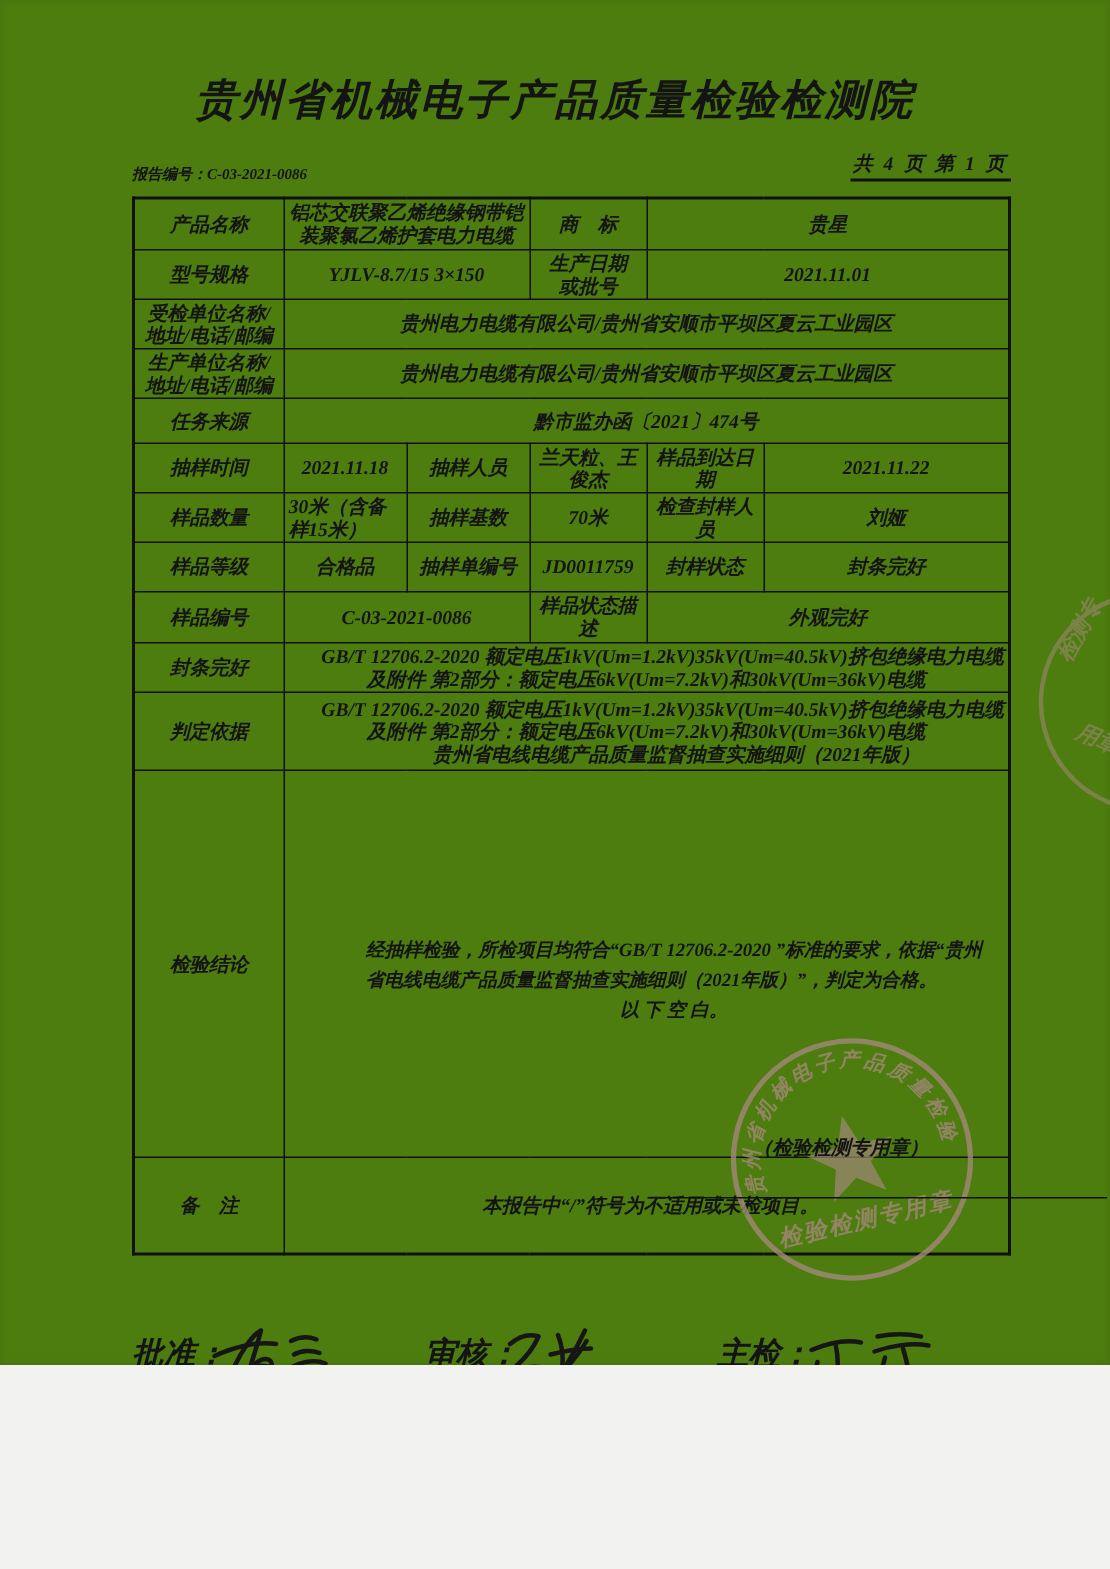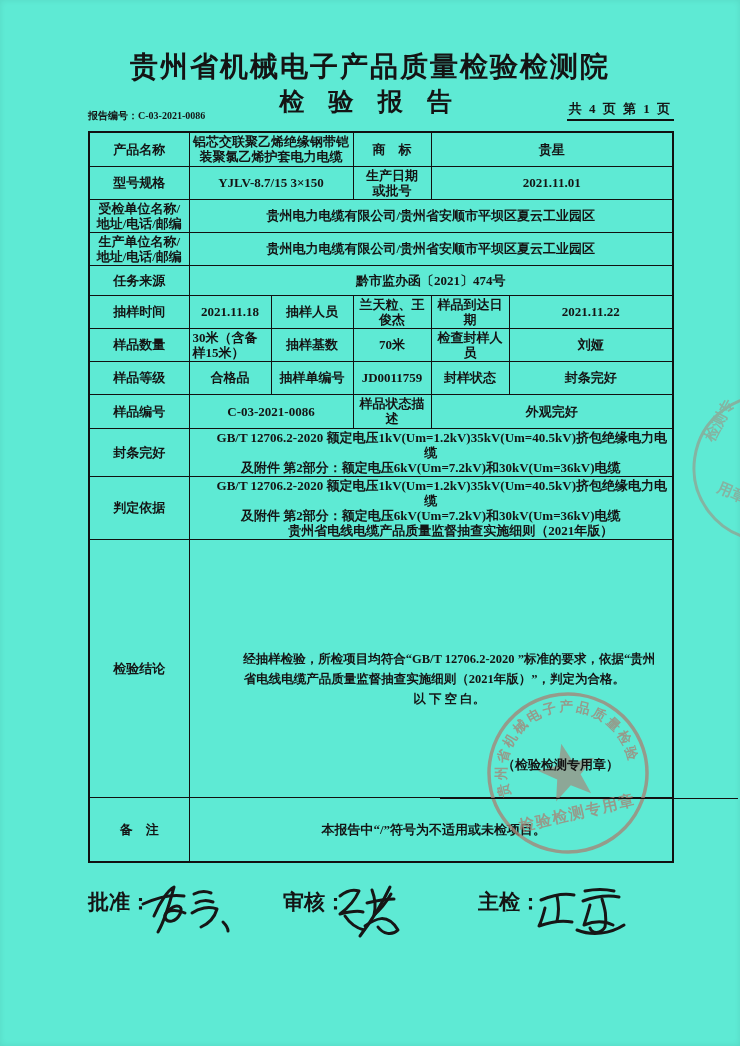--- a/index.html
+++ b/index.html
@@ -2,23 +2,24 @@
 <html><head>
 <meta charset="utf-8">
 <style>
   html,body{margin:0;padding:0;}
   body{
     width:740px;height:1046px;background:#f2f2f0;
     font-family:"Liberation Serif","DejaVu Serif",serif;
     color:#141414;
   }
   #page{
-    position:absolute;left:0;top:0;width:740px;height:1046px;
-    background:#5eead4;overflow:hidden;
+    position:absolute;left:0;top:0;width:740px;height:910px;
+    background:#4d7c0f;overflow:hidden;
     box-shadow:inset 0 0 6px rgba(0,0,0,.08);
+    font-style:italic;
   }
   
   .title{
     position:absolute;left:0;top:48px;width:740px;text-align:center;
     font-size:28px;font-weight:700;letter-spacing:2px;
   }
   .subtitle{
     position:absolute;left:0;top:85px;width:740px;text-align:center;
     font-size:25px;font-weight:700;letter-spacing:9px;
   }
@@ -79,21 +80,20 @@
   .sig-svg.s1{left:138px;}
   .sig-svg.s2{left:330px;}
   .sig-svg.s3{left:532px;}
 </style>
 </head>
 <body>
 
 <div id="page">
 
   <div class="title">贵州省机械电子产品质量检验检测院</div>
-  <div class="subtitle">检 验 报 告</div>
   <div class="meta-left">报告编号：C-03-2021-0086</div>
   <div class="meta-right">共 4 页 第 1 页</div>
 
   <table class="report">
     <colgroup>
       <col style="width:100px">
         <col style="width:82px">
         <col style="width:82px">
       <col style="width:78px">
         <col style="width:78px">

